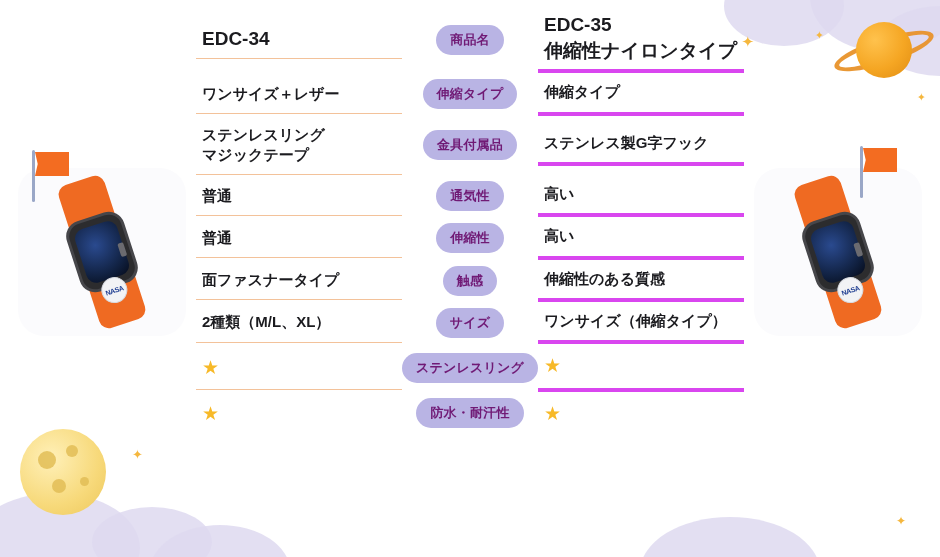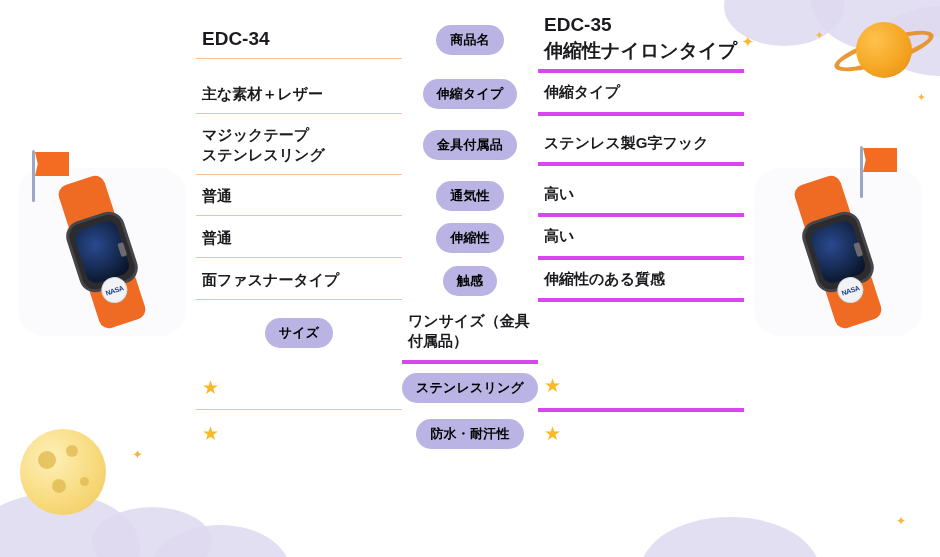--- a/index.html
+++ b/index.html
@@ -171,21 +171,21 @@
   .cell-right { border-bottom: 4px solid #d946ef; }
   .row:last-child .cell-left,
   .row:last-child .cell-right { border-bottom: none; }
 
   .label-wrap {
     display: flex; align-items: center; justify-content: center;
     padding: 5px 0;
   }
   .label {
     background: #b9b4e4;
-    color: #000000;
+    color: #701a75;
     font-size: 13px;
     font-weight: bold;
     border-radius: 16px;
     padding: 6px 14px;
     white-space: nowrap;
     letter-spacing: 0.2px;
   }
 
   .header .cell {
     font-size: 19px;
@@ -268,33 +268,33 @@
         <div class="label-wrap">
           <span class="label">商品名</span>
         </div>
         <div class="cell cell-right">
           <span class="sub">EDC-35</span>
           <span class="sub">伸縮性ナイロンタイプ</span>
         </div>
       </div>
       <div class="row">
         <div class="cell cell-left">
-          <span class="sub">主な素材＋レザー</span>
+          <span class="sub">ワンサイズ＋レザー</span>
         </div>
         <div class="label-wrap">
           <span class="label">伸縮タイプ</span>
         </div>
         <div class="cell cell-right">
           <span class="sub">伸縮タイプ</span>
         </div>
       </div>
       <div class="row">
         <div class="cell cell-left">
+          <span class="sub">ステンレスリング</span>
           <span class="sub">マジックテープ</span>
-          <span class="sub">ステンレスリング</span>
         </div>
         <div class="label-wrap">
           <span class="label">金具付属品</span>
         </div>
         <div class="cell cell-right">
           <span class="sub">ステンレス製G字フック</span>
         </div>
       </div>
       <div class="row">
         <div class="cell cell-left">
@@ -323,25 +323,28 @@
           <span class="sub">面ファスナータイプ</span>
         </div>
         <div class="label-wrap">
           <span class="label">触感</span>
         </div>
         <div class="cell cell-right">
           <span class="sub">伸縮性のある質感</span>
         </div>
       </div>
       <div class="row">
+        <div class="cell cell-left">
+          <span class="sub">2種類（M/L、XL）</span>
+        </div>
         <div class="label-wrap">
           <span class="label">サイズ</span>
         </div>
         <div class="cell cell-right">
-          <span class="sub">ワンサイズ（金具付属品）</span>
+          <span class="sub">ワンサイズ（伸縮タイプ）</span>
         </div>
       </div>
       <div class="row">
         <div class="cell cell-left">
           <span class="stars sub">★</span>
         </div>
         <div class="label-wrap">
           <span class="label">ステンレスリング</span>
         </div>
         <div class="cell cell-right">

